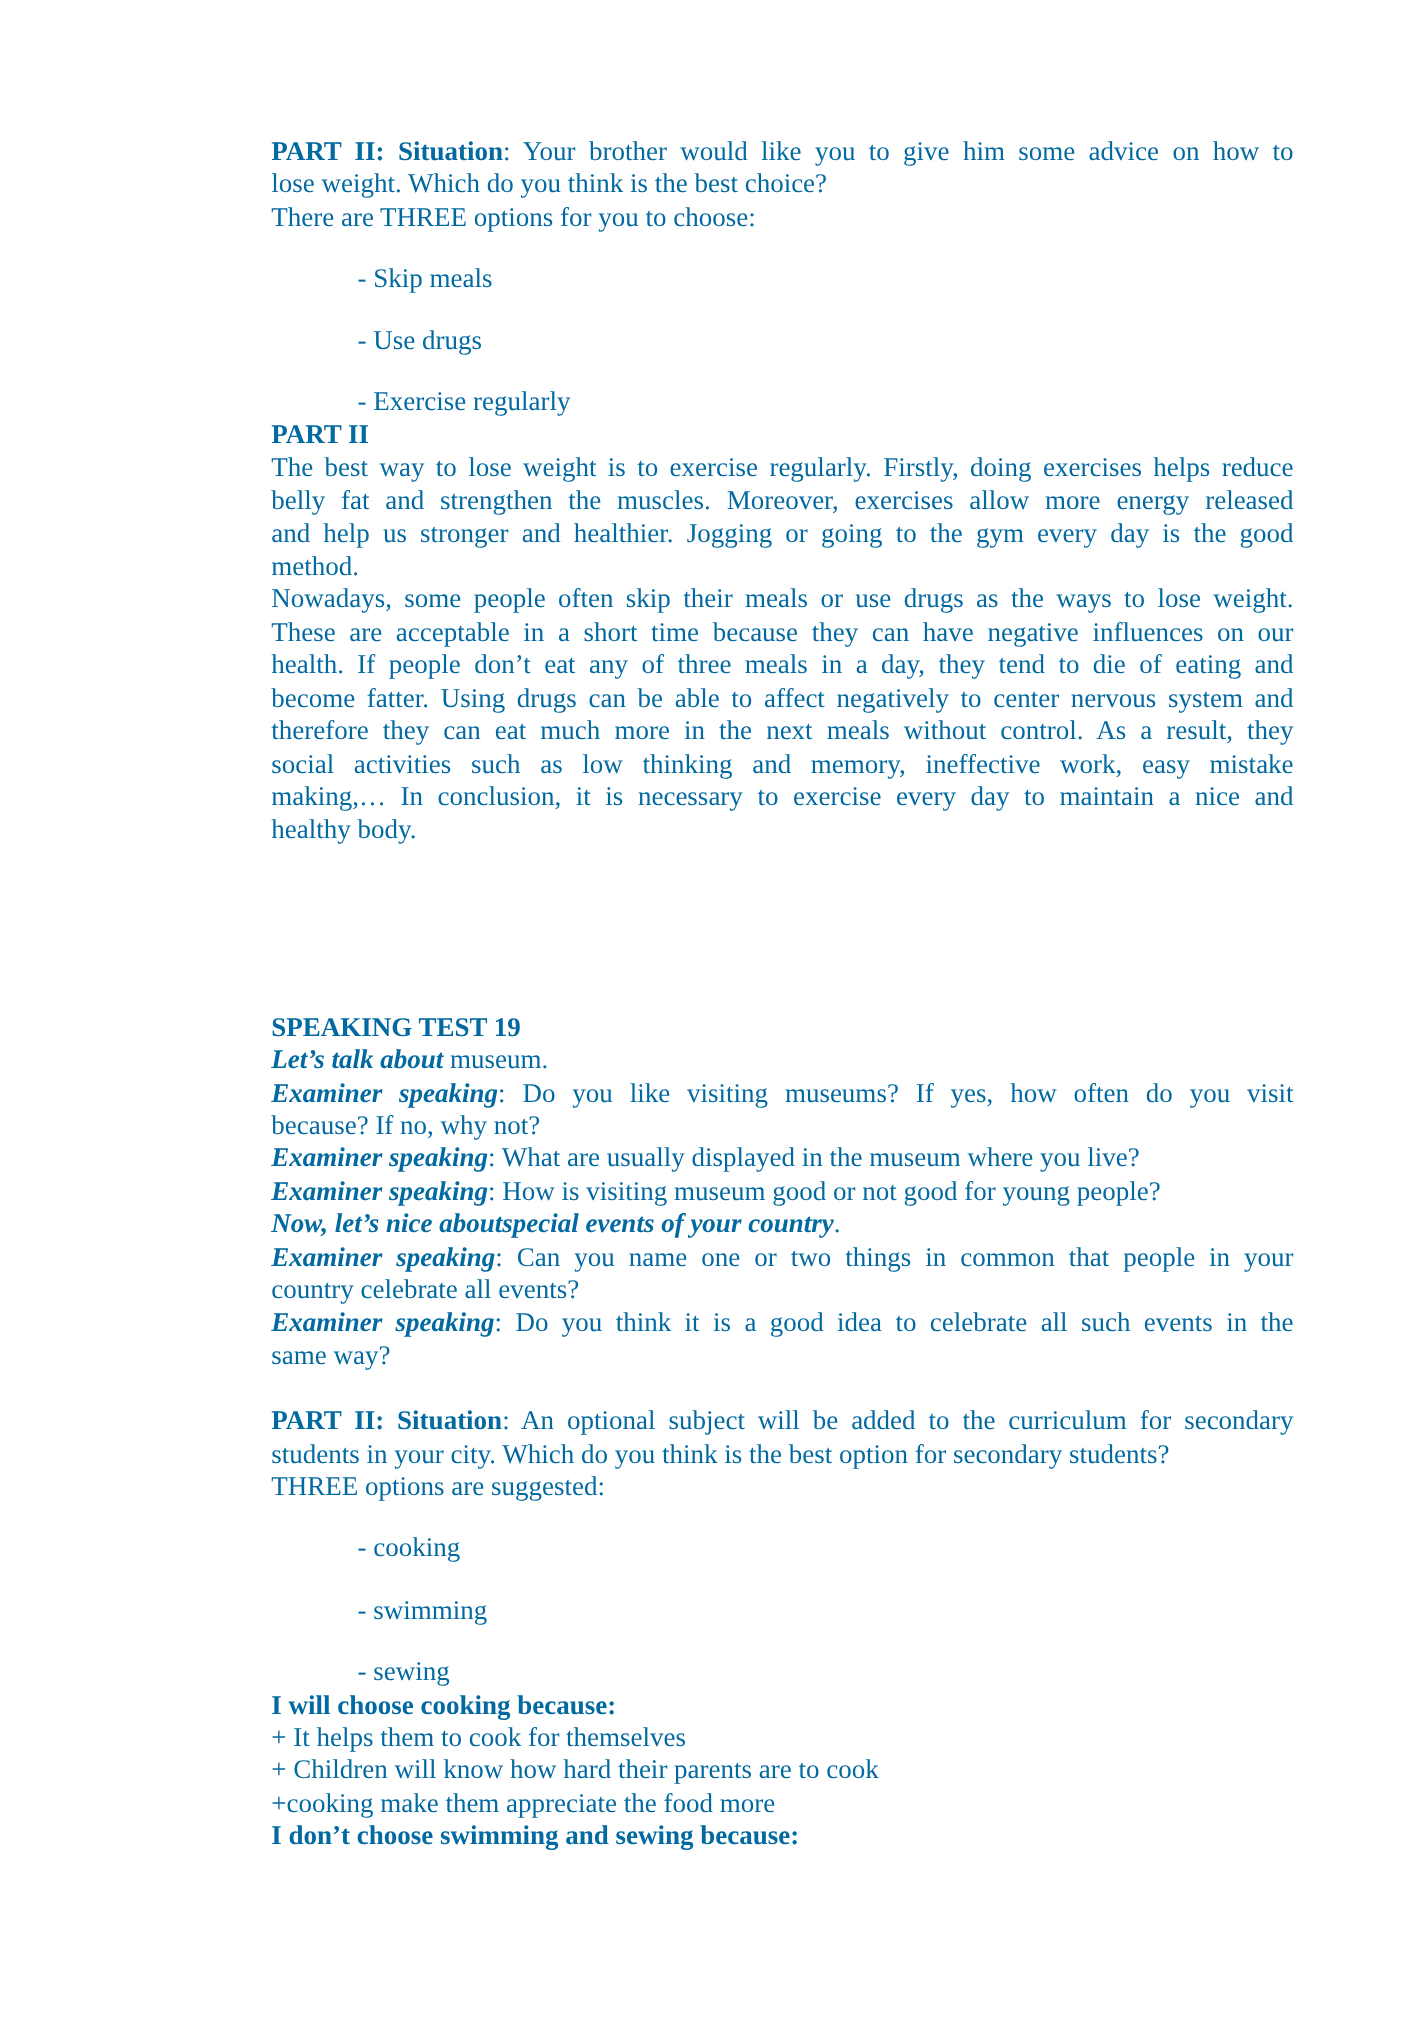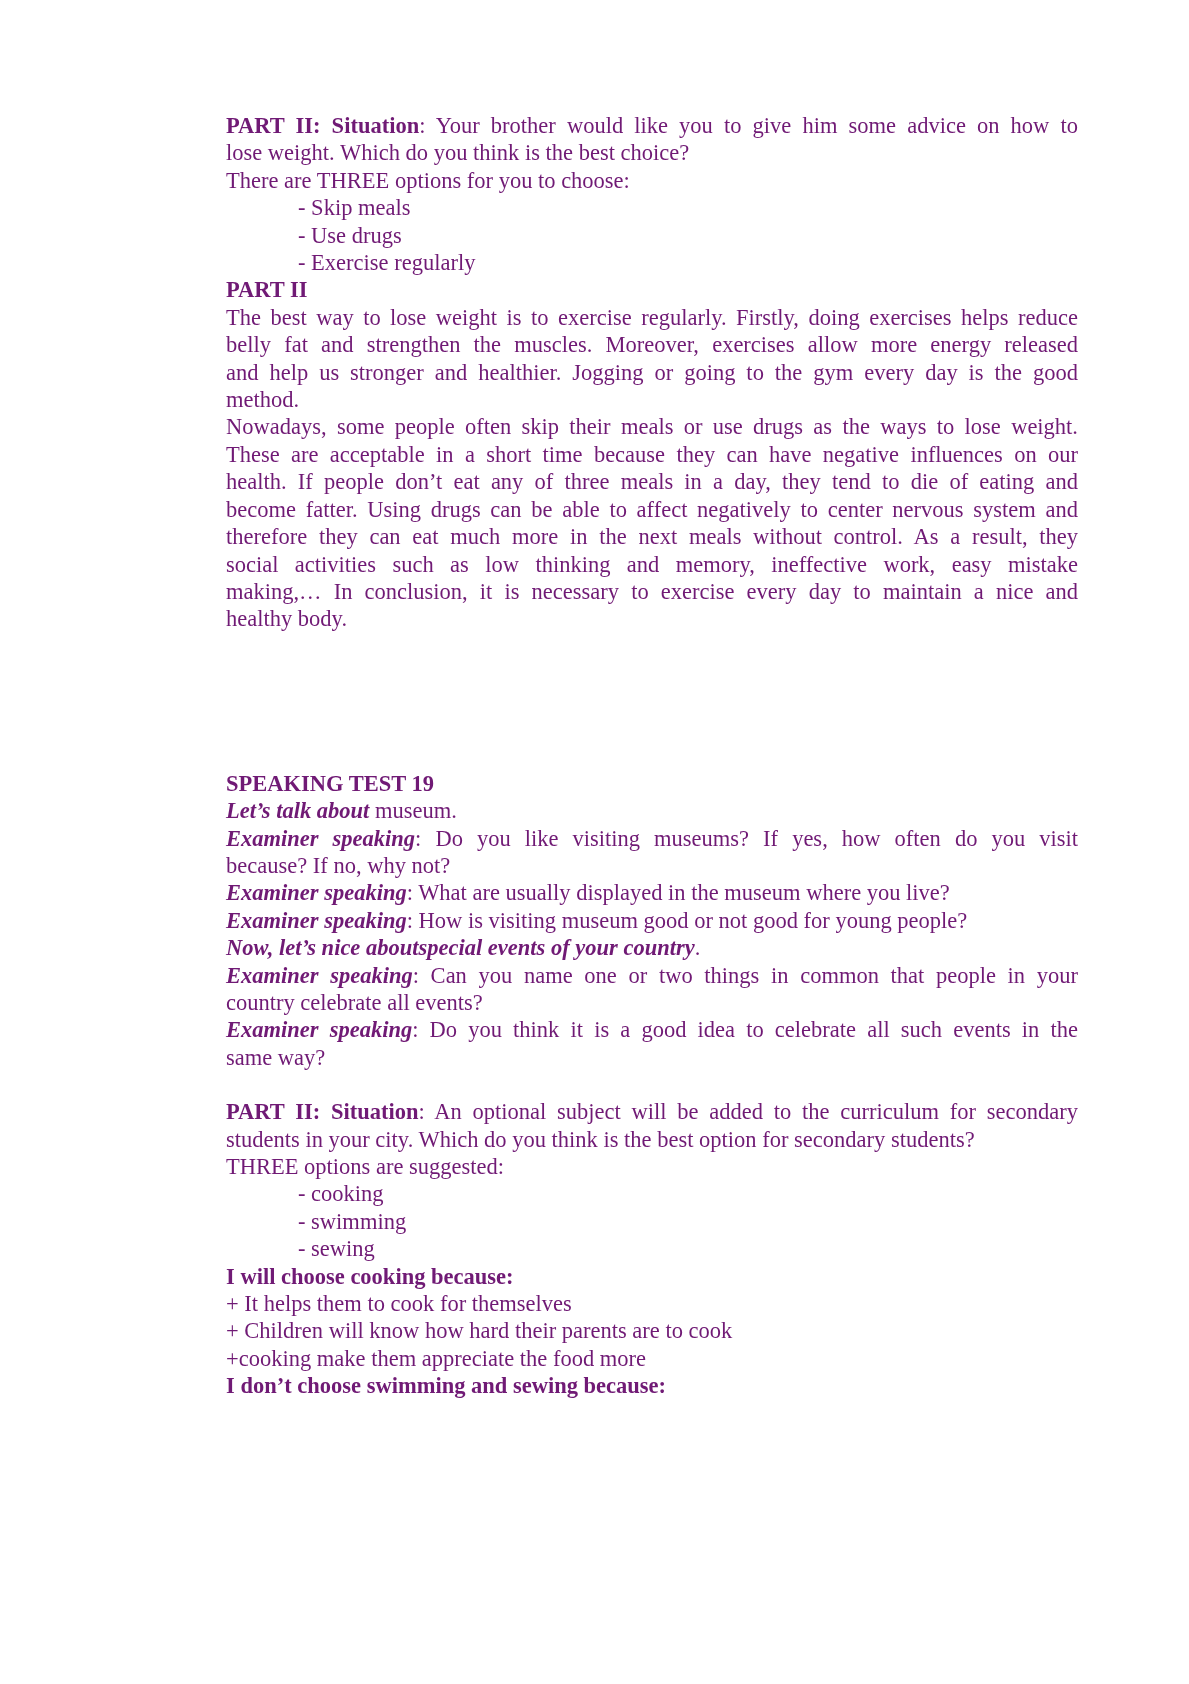--- a/index.html
+++ b/index.html
@@ -1,24 +1,24 @@
 <!DOCTYPE html>
 <html><head>
 <meta charset="utf-8">
 <style>
   html, body { margin: 0; padding: 0; background: #ffffff; }
   body { width: 1189px; height: 1684px; position: relative; overflow: hidden; }
   .page {
     position: absolute; left: 226px; top: 112px; width: 852px;
     font-family: "Liberation Serif", "DejaVu Serif", serif;
-    font-size: 22.5px; line-height: 27.4px; color: #701a75;
+    font-size: 22.5px; line-height: 27.4px; color: #0369a1;
   }
   .line { display: block; white-space: nowrap; }
   .just { display: block; text-align: justify; text-align-last: justify; white-space: normal; }
-  .indent { padding-left: 72px; }
+  .indent { padding-left: 72px; margin-top: 24px; }
   b, .b { font-weight: bold; }
   .bi { font-weight: bold; font-style: italic; text-align: right; }
   .gap-big { height: 137px; }
   .gap-small { height: 27px; }
 </style>
 </head>
 <body>
 
 <div class="page">
 

